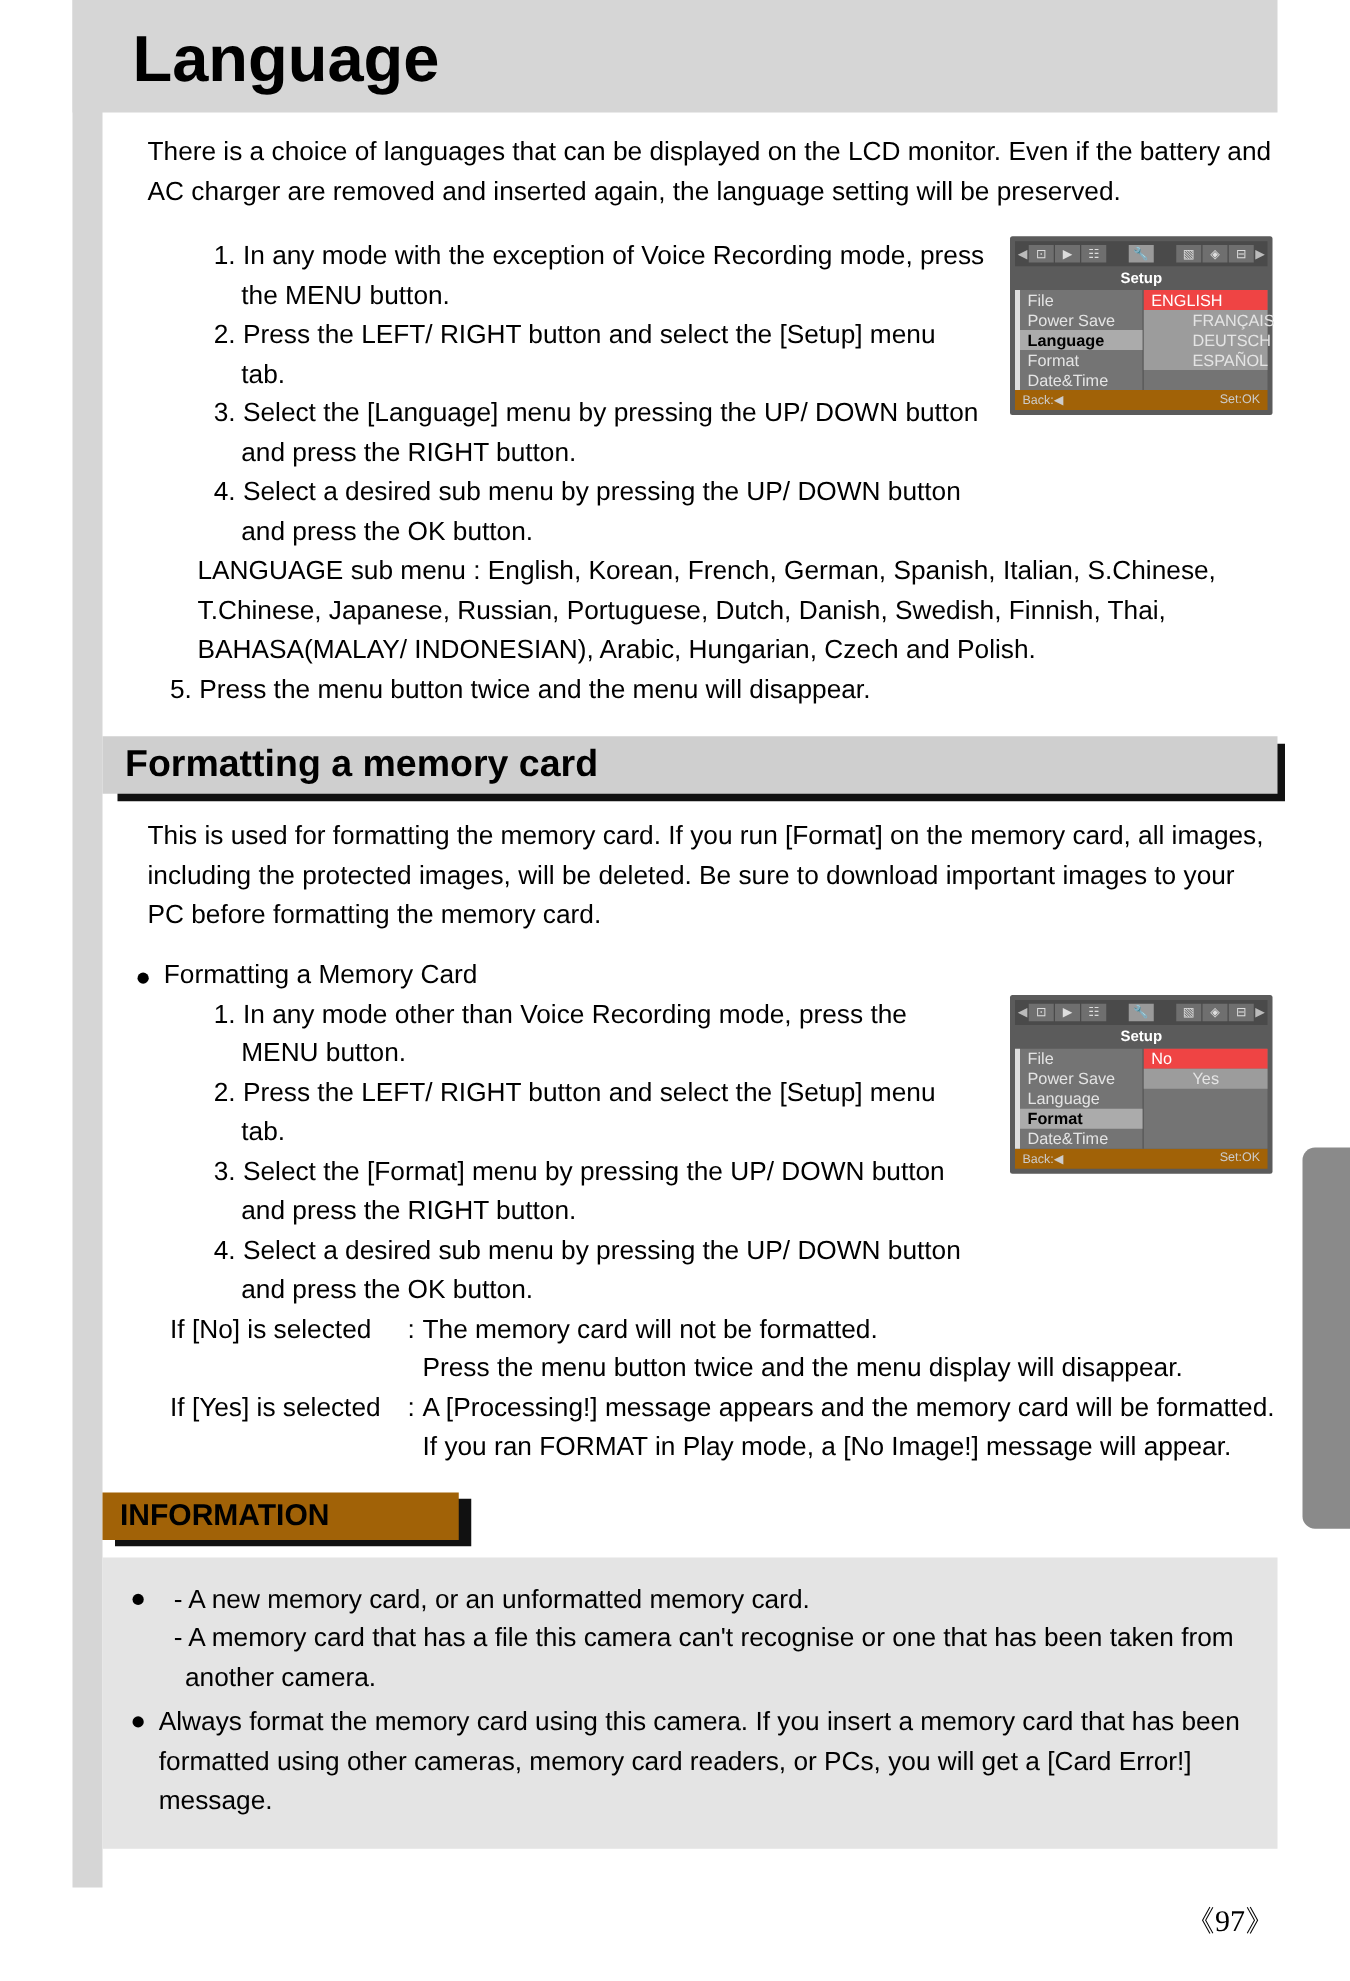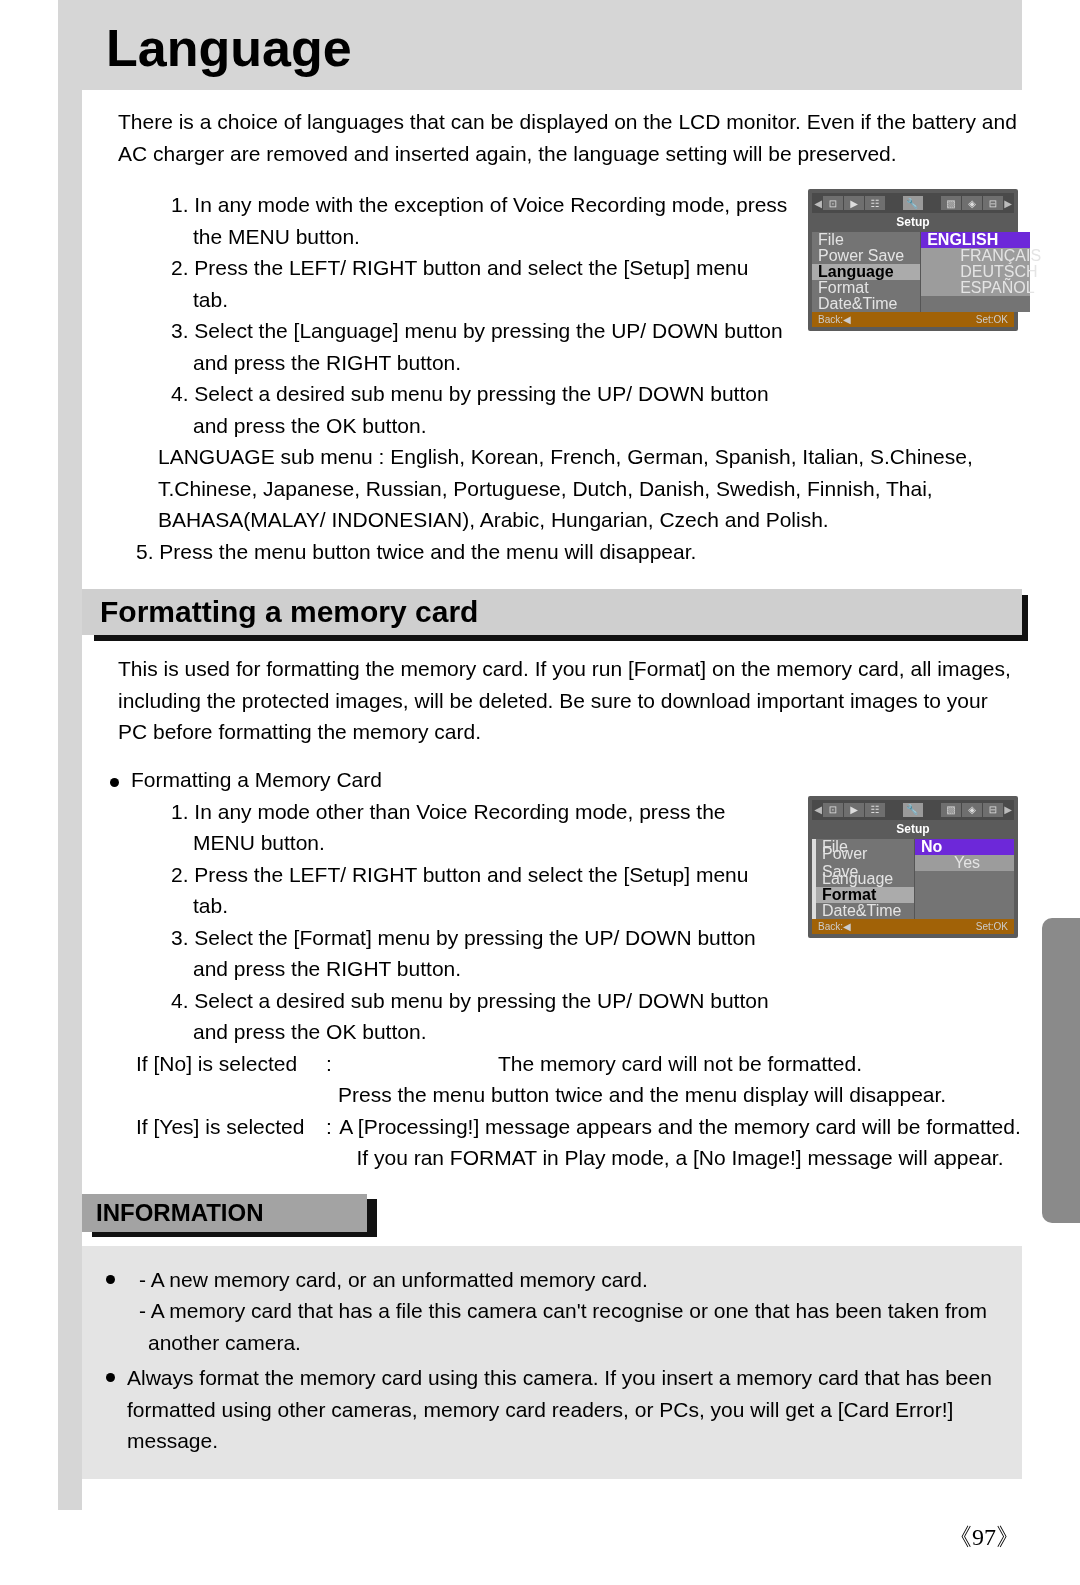--- a/index.html
+++ b/index.html
@@ -161,35 +161,35 @@
   }
   .lcd-menu-col {
     width: 50%;
     border-right: 1px solid #555;
   }
   .lcd-val-col {
     width: 50%;
   }
   .lcd-item {
     padding: 2px 6px;
-    font-size: 16px;
+    font-size: 13px;
     color: #e4e4e4;
     height: 16px;
     display: flex;
     align-items: center;
   }
   .lcd-item.selected {
     background: #ababab;
     color: #000;
     font-weight: bold;
   }
   .lcd-item.val-selected {
-    background: #6d28d9;
+    background: #ef4444;
     color: #fff;
-    font-weight: bold;
+    font-weight: normal;
   }
   .lcd-item.val-highlight {
     background: #9c9c9c;
     padding-left: 39px;
   }
   .lcd-footer {
     display: flex;
     justify-content: space-between;
     background: #a16207;
     font-size: 10px;
@@ -202,37 +202,37 @@
   .lcd-body-outer { display: flex; }
 
   .result-table {
     font-size: 21px;
     line-height: 1.5;
     margin-left: 54px;
   }
   .result-row { display: flex; }
   .result-key { width: 190px; flex-shrink: 0; }
   .result-colon { width: 12px; flex-shrink: 0; }
-  .result-val { flex: 1; text-align: center; }
+  .result-val { flex: 1; }
   .result-val-indent { padding-left: 202px; }
 
   
   .info-bar-wrap {
     position: relative;
     margin: 20px 0 0 0;
     width: 285px;
   }
   .info-bar-shadow {
     position: absolute;
     top: 5px; left: 10px; width: 100%; height: 38px;
     background: #111;
   }
   .info-bar {
     position: relative;
-    background: #a3a3a3;
+    background: #a16207;
     height: 38px;
     display: flex;
     align-items: center;
     padding-left: 14px;
     font-size: 24px;
     font-weight: bold;
   }
   .info-box {
     margin-top: 14px;
     background: #e4e4e4;

